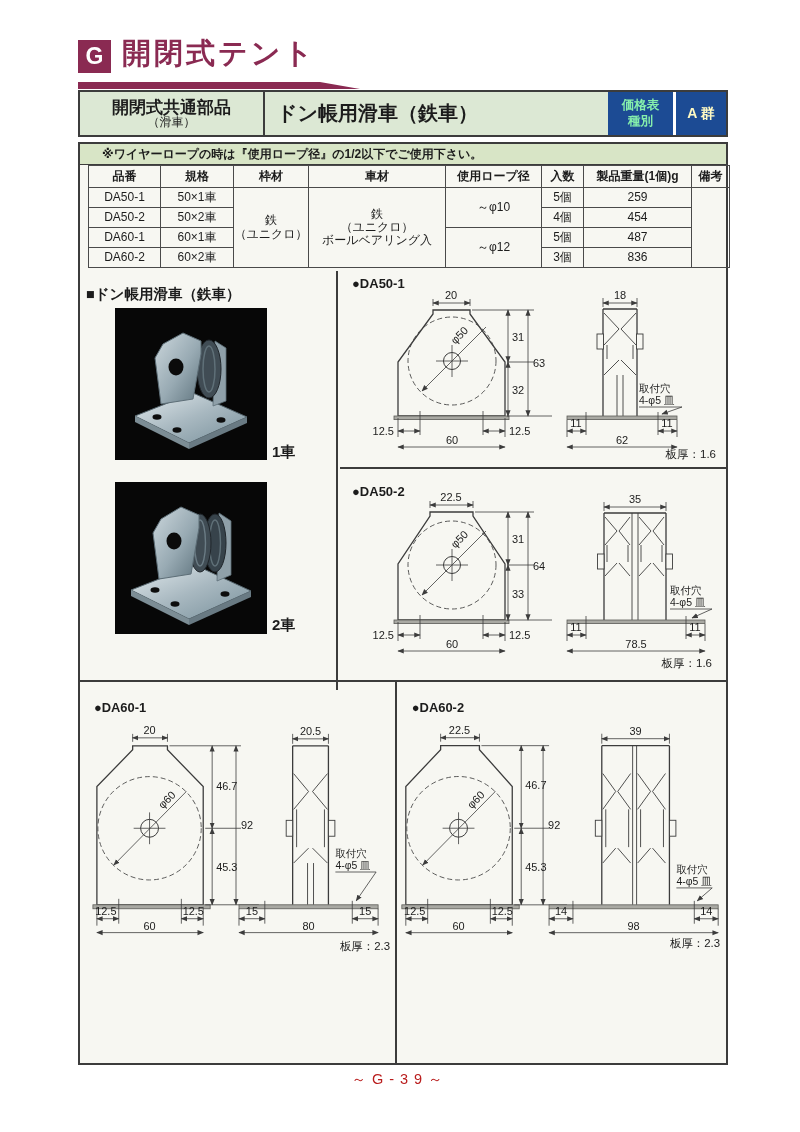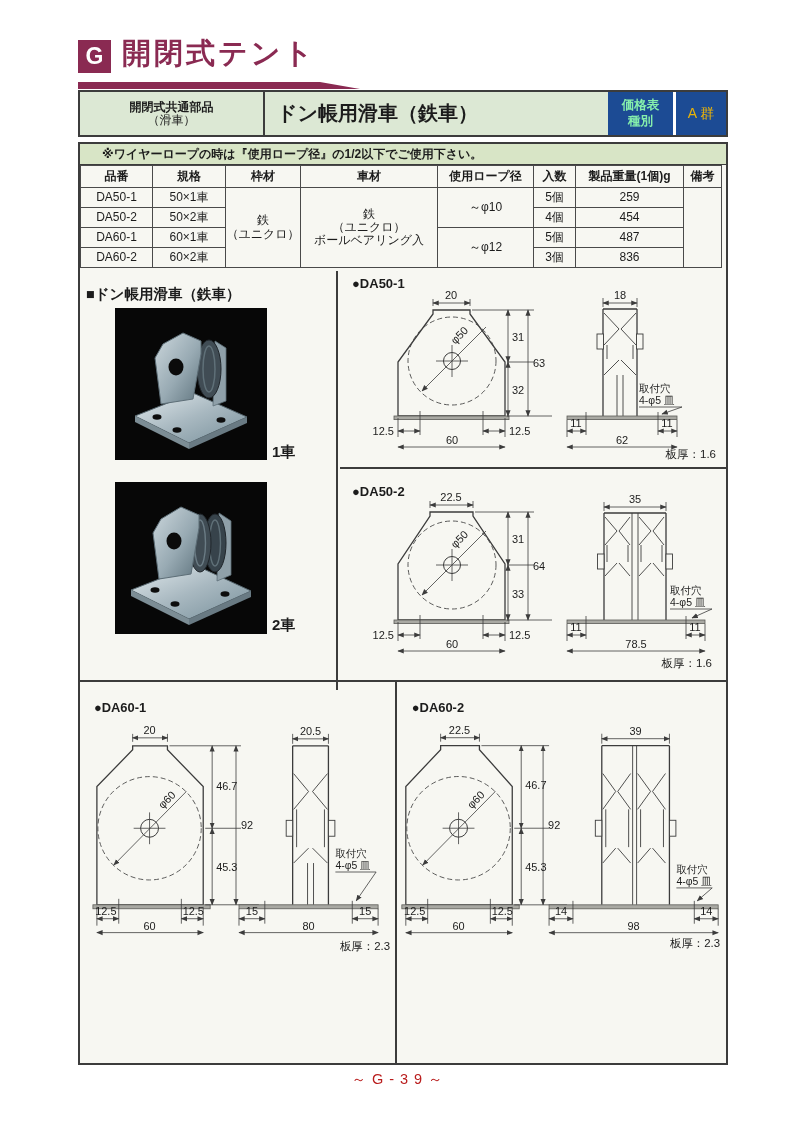--- a/index.html
+++ b/index.html
@@ -13,34 +13,34 @@
               color:#8a2a52;letter-spacing:3px;white-space:nowrap;}
   .title-band{position:absolute;left:78px;top:82px;width:242px;height:7px;background:#8a2a52;}
   .band-tail{position:absolute;left:242px;top:0;width:0;height:0;
              border-bottom:7px solid #8a2a52;border-right:40px solid transparent;}
 
   
   .subheader{position:absolute;left:78px;top:90px;width:650px;height:47px;display:flex;
              border:2px solid #3c3c3c;box-sizing:border-box;background:#dce8d4;}
   .sh-c1{width:185px;border-right:2px solid #3c3c3c;box-sizing:border-box;display:flex;
          flex-direction:column;align-items:center;justify-content:center;line-height:1.02;}
-  .sh-c1 .t{font-size:12px;font-weight:bold;}
+  .sh-c1 .t{font-size:17px;font-weight:bold;}
   .sh-c1 .s{font-size:12px;font-weight:normal;}
   .sh-c2{flex:1;display:flex;align-items:center;padding-left:12px;font-size:20px;font-weight:bold;}
   .sh-price{width:65px;background:#1c4b94;color:#86efac;display:flex;flex-direction:column;
             align-items:center;justify-content:center;font-size:12.5px;font-weight:bold;line-height:1.25;}
-  .sh-group{width:50px;background:#1c4b94;color:#eab308;border-left:3px solid #fff;display:flex;
-            align-items:center;justify-content:center;font-size:14px;font-weight:normal;}
+  .sh-group{width:50px;background:#1c4b94;color:#fef9c3;border-left:3px solid #fff;display:flex;
+            align-items:center;justify-content:center;font-size:14px;font-weight:bold;}
 
   
   .content-box{position:absolute;left:78px;top:142px;width:650px;height:923px;
                border:2px solid #3c3c3c;box-sizing:border-box;background:#f7f7f2;}
   .note-row{height:20px;background:#d8e5c6;border-bottom:1px solid #3c3c3c;
             font-size:12px;font-weight:bold;line-height:20px;padding-left:22px;}
-  .spec-table{margin-left:0;border-collapse:collapse;table-layout:fixed;width:641px;font-size:12px;}
+  .spec-table{margin-left:8px;border-collapse:collapse;table-layout:fixed;width:641px;font-size:12px;}
   .spec-table th,.spec-table td{border:1px solid #4a4a4a;text-align:center;padding:0;line-height:1.1;}
   .spec-table th{height:21px;font-size:12px;font-weight:bold;}
   .spec-table td{height:19px;}
   .ml{line-height:1.15;}
 
   
   .photo-panel{position:absolute;left:0;top:127px;width:257.5px;height:419px;box-sizing:border-box;
                border-right:2px solid #3c3c3c;}
   .photo-heading{position:absolute;left:6px;top:14px;font-size:14.5px;font-weight:bold;}
   .photo{position:absolute;left:35px;width:152px;height:152px;}

